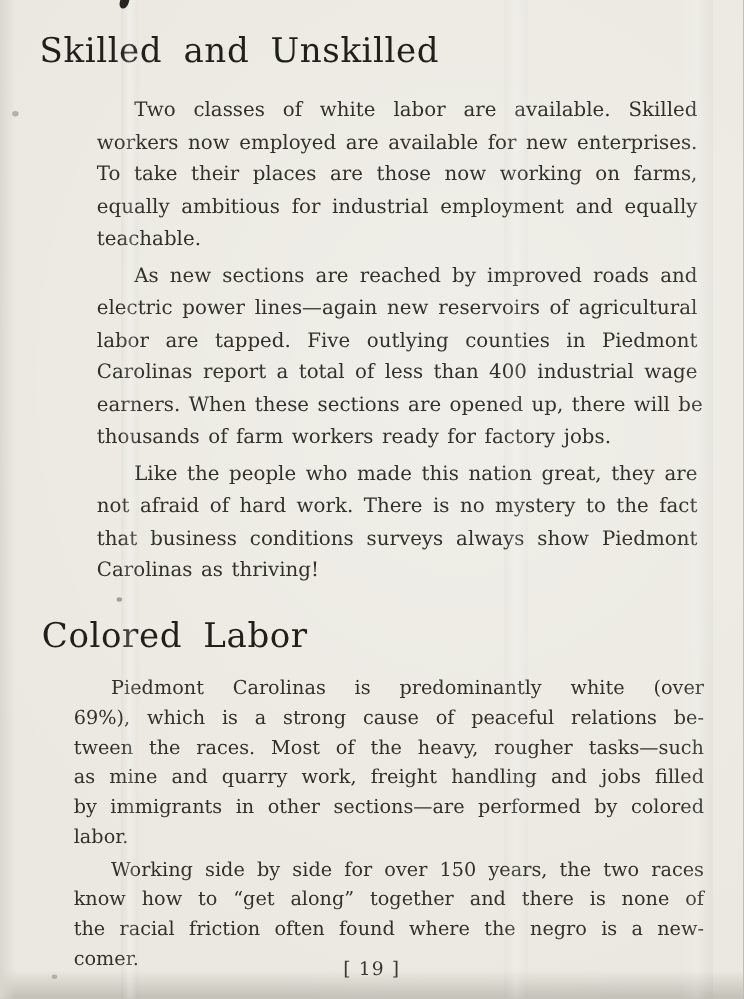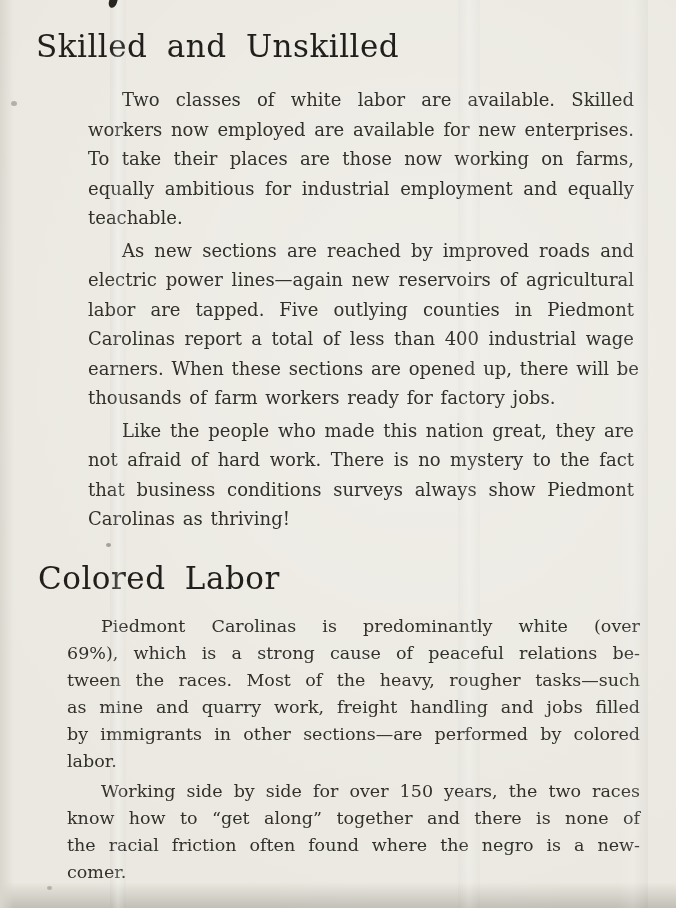--- a/index.html
+++ b/index.html
@@ -150,14 +150,15 @@
       <div class="ln last">labor.</div>
     </div>
     <div class="para">
       <div class="ln first">Working side by side for over 150 years, the two races</div>
       <div class="ln">know how to “get along” together and there is none of</div>
       <div class="ln">the racial friction often found where the negro is a new-</div>
       <div class="ln last">comer.</div>
     </div>
   </div>
 
+  <div class="page-number">[ 19 ]</div>
 
 </div>
 
 </body></html>

